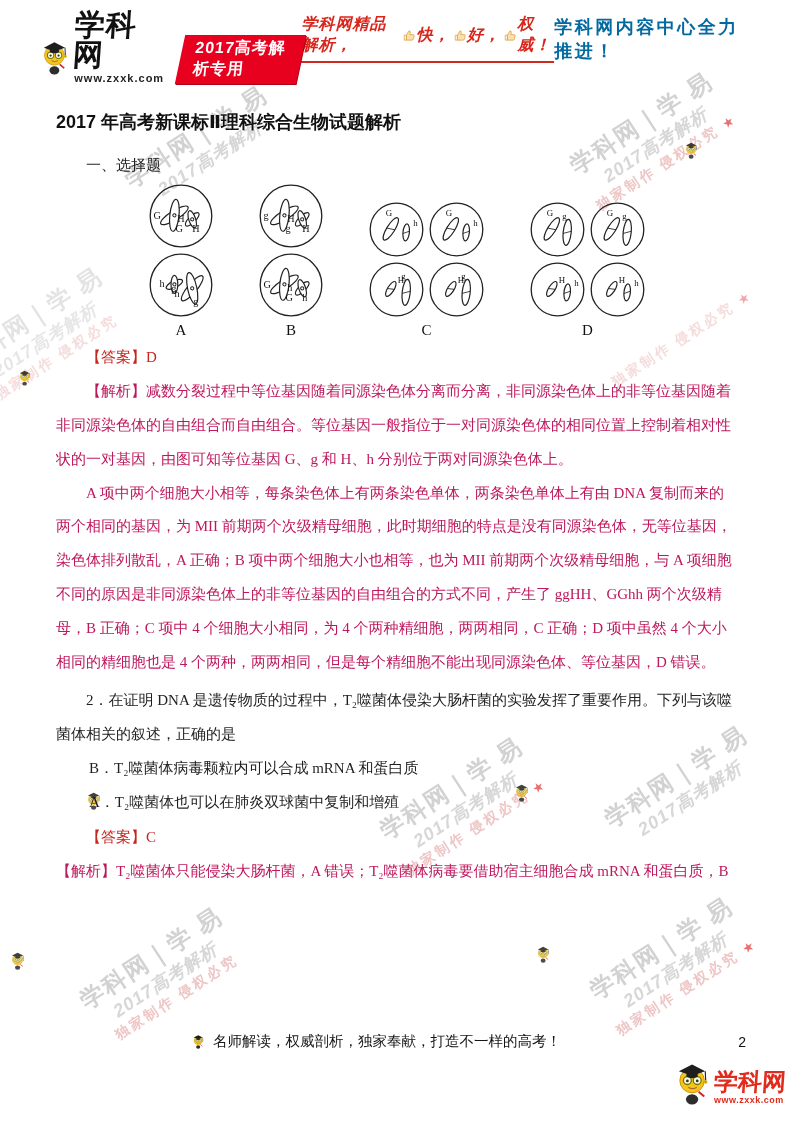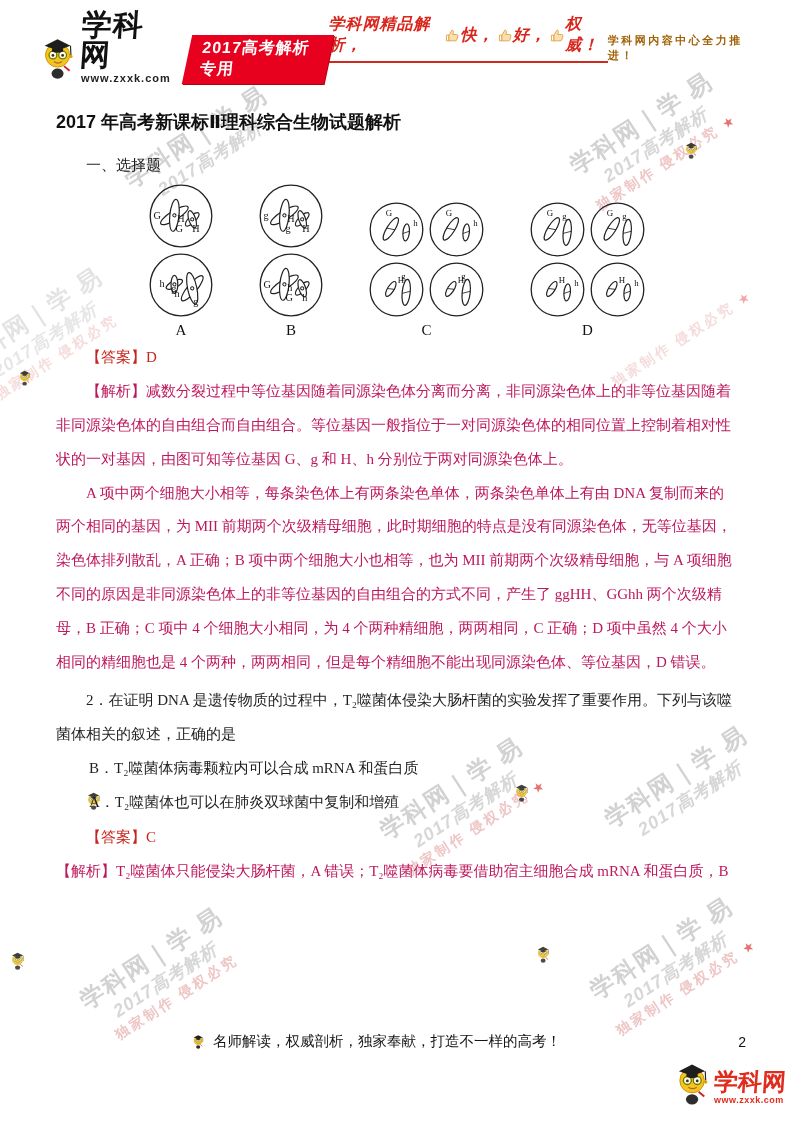--- a/index.html
+++ b/index.html
@@ -31,22 +31,22 @@
       color:#222;letter-spacing:1px;margin-top:3px;}
   .banner{margin-left:16px;background:#e8001f;color:#fff;font-family:"Liberation Sans","DejaVu Sans",sans-serif;
       font-size:16px;font-weight:bold;padding:3px 14px 4px;transform:skewX(-12deg);letter-spacing:1px;
       box-shadow:1px 1px 0 #b00016;}
   .banner>span{display:inline-block;transform:skewX(6deg);}
   .head-right{display:flex;flex-direction:row;align-items:flex-end;padding-top:4px;}
   .slogan1{display:flex;align-items:center;color:#d9261c;font-weight:bold;font-style:italic;
       font-family:"Liberation Sans","DejaVu Sans",sans-serif;font-size:16px;letter-spacing:1px;
       border-bottom:2px solid #cf2a20;padding-bottom:5px;}
   .slogan1 svg{margin:0 1px 0 3px;}
-  .slogan2{color:#a16207;font-weight:bold;font-family:"Liberation Sans","DejaVu Sans",sans-serif;
-      font-size:11px;letter-spacing:2.5px;}
+  .slogan2{color:#0369a1;font-weight:bold;font-family:"Liberation Sans","DejaVu Sans",sans-serif;
+      font-size:18px;letter-spacing:2.5px;}
 
   
   .doc{padding:0 56px;}
   .title{font-family:"Liberation Sans","DejaVu Sans",sans-serif;font-size:18px;font-weight:bold;
       text-align:left;margin:26px 0 0;color:#111;}
   .section{font-size:15px;margin-top:22px;text-indent:2em;}
   p.body-p{font-size:15px;line-height:2.26;text-indent:2em;margin:4px 0 0;}
   p.red-p{font-size:15px;line-height:2.26;text-indent:2em;margin:0;color:#be185d;}
   .ans-row{font-size:15px;line-height:2.26;text-indent:2em;margin:2px 0 0;color:#c5271f;}
   .option{font-size:15px;line-height:2.26;margin-left:2.2em;color:#1f1f1f;}

